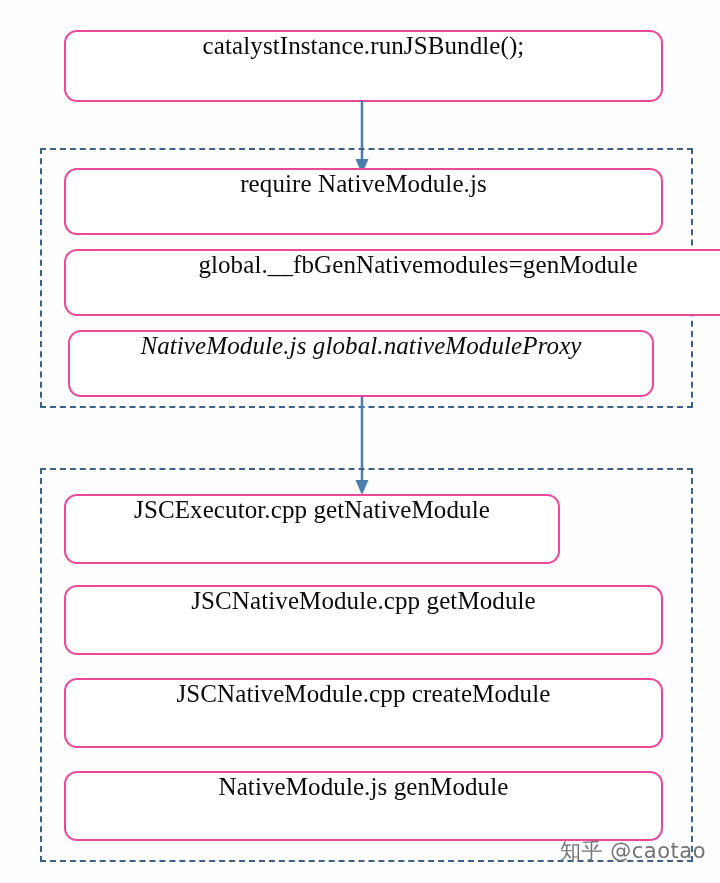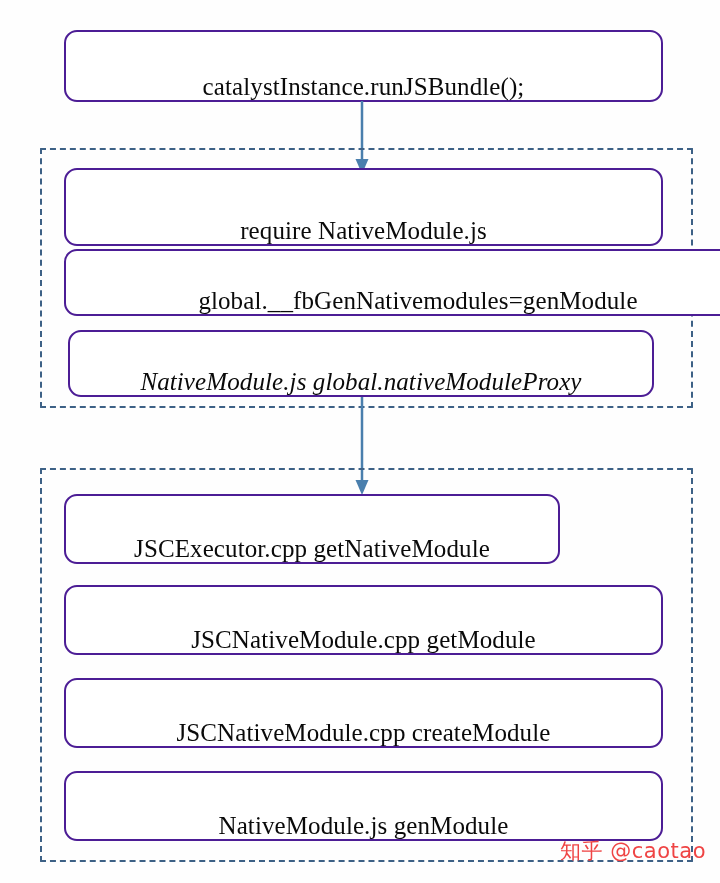--- a/index.html
+++ b/index.html
@@ -20,24 +20,24 @@
     width: 720px;
     height: 883px;
     background: #fefefe;
   }
 
   
   .node {
     position: absolute;
     box-sizing: border-box;
     background: #ffffff;
-    border: 2px solid #4c1d95;
+    border: 2px solid #ec4899;
     border-radius: 13px;
     display: flex;
-    align-items: flex-end;
+    align-items: flex-start;
     justify-content: center;
     text-align: center;
     color: #0a0a0a;
     font-size: 25px;
     line-height: 1.1;
     letter-spacing: 0.1px;
     white-space: nowrap;
   }
 
   .node-label {
@@ -59,21 +59,21 @@
     position: absolute;
   }
   .connector svg {
     display: block;
     overflow: visible;
   }
 
   
   .watermark {
     position: absolute;
-    color: #ef4444;
+    color: #737373;
     font-size: 21px;
     font-family: "DejaVu Sans", "Liberation Sans", sans-serif;
     letter-spacing: 0.5px;
     white-space: nowrap;
     user-select: none;
   }
 </style>
 </head>
 <body>
 
@@ -85,21 +85,21 @@
 
   <div class="connector" style="left:354px; top:101px; width:16px; height:74px;">
     <svg width="16" height="74" viewBox="0 0 16 74">
       <line x1="8" y1="0" x2="8" y2="62" stroke="#4a7fad" stroke-width="2.5"></line>
       <polygon points="8,73 1.5,58 14.5,58" fill="#4a7fad"></polygon>
     </svg>
   </div>
 
   <div class="group" style="left:40px; top:148px; width:653px; height:260px;"></div>
 
-  <div class="node" style="left:64px; top:168px; width:599px; height:78px;">
+  <div class="node" style="left:64px; top:168px; width:599px; height:67px;">
     <span class="node-label">require NativeModule.js</span>
   </div>
 
   <div class="node" style="left:64px; top:249px; width:708px; height:67px;">
     <span class="node-label">global.__fbGenNativemodules=genModule</span>
   </div>
 
   <div class="node" style="left:68px; top:330px; width:586px; height:67px;font-style:italic;">
     <span class="node-label">NativeModule.js global.nativeModuleProxy</span>
   </div>

